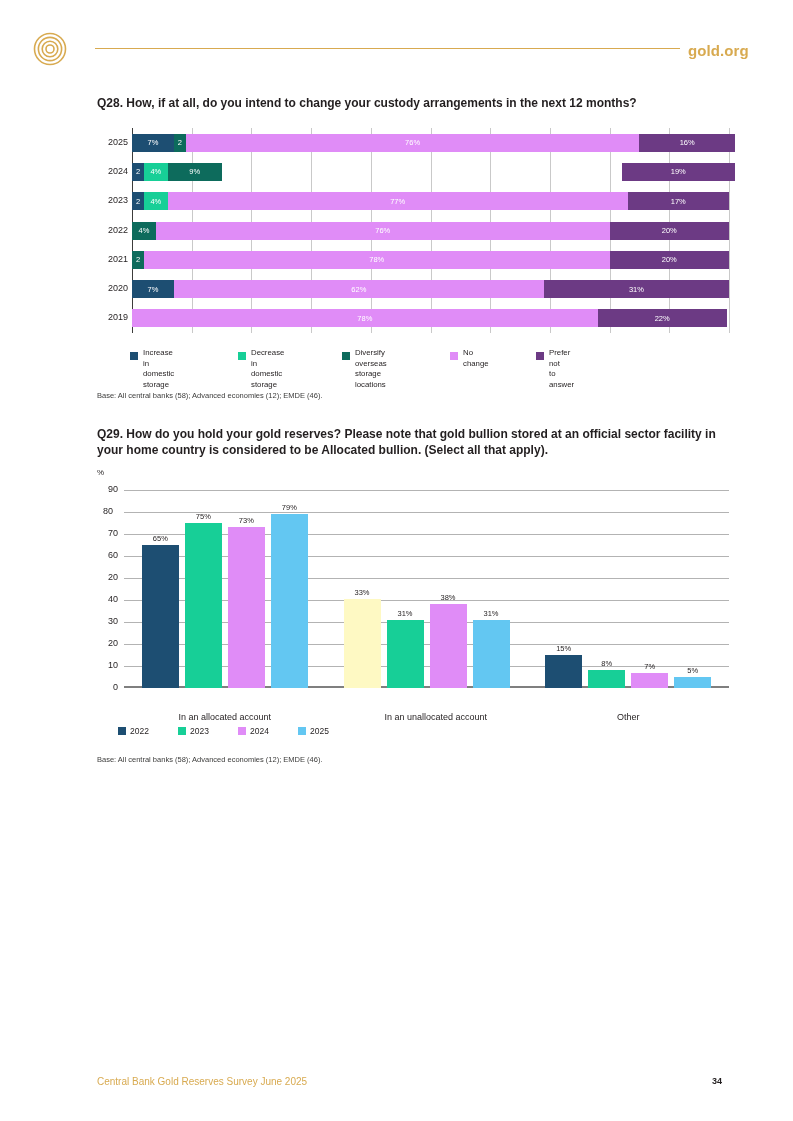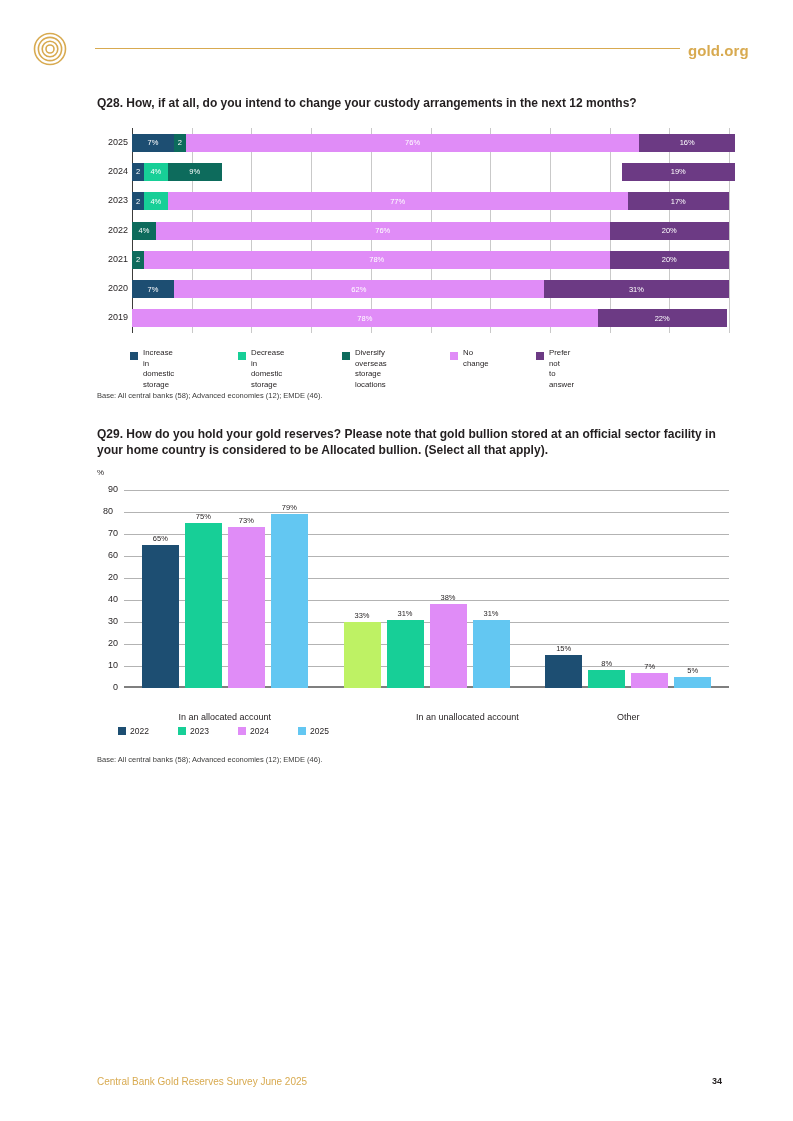--- a/index.html
+++ b/index.html
@@ -271,33 +271,33 @@
       <div class="q29-bar" style="left: 60.8333px; height: 165px; background: rgb(23, 207, 151);">
         <span class="q29-bar-label">75%</span>
       </div>
       <div class="q29-bar" style="left: 103.833px; height: 160.6px; background: rgb(224, 140, 247);">
         <span class="q29-bar-label">73%</span>
       </div>
       <div class="q29-bar" style="left: 146.833px; height: 173.8px; background: rgb(99, 199, 242);">
         <span class="q29-bar-label">79%</span>
       </div>
       <div class="q29-cat" style="left: 0px; width: 201.667px;">In an allocated account</div>
-      <div class="q29-bar" style="left: 219.5px; height: 66px; background: #bef264;">
+      <div class="q29-bar" style="left: 219.5px; height: 89px; background: #fef9c3;">
         <span class="q29-bar-label">33%</span>
       </div>
       <div class="q29-bar" style="left: 262.5px; height: 68.2px; background: rgb(23, 207, 151);">
         <span class="q29-bar-label">31%</span>
       </div>
       <div class="q29-bar" style="left: 305.5px; height: 83.6px; background: rgb(224, 140, 247);">
         <span class="q29-bar-label">38%</span>
       </div>
       <div class="q29-bar" style="left: 348.5px; height: 68.2px; background: rgb(99, 199, 242);">
         <span class="q29-bar-label">31%</span>
       </div>
-      <div class="q29-cat" style="left: 193px; width: 201.667px; text-align: right;">In an unallocated account</div>
+      <div class="q29-cat" style="left: 211px; width: 201.667px;">In an unallocated account</div>
       <div class="q29-bar" style="left: 421.167px; height: 33px; background: rgb(29, 78, 114);">
         <span class="q29-bar-label">15%</span>
       </div>
       <div class="q29-bar" style="left: 464.167px; height: 17.6px; background: rgb(23, 207, 151);">
         <span class="q29-bar-label">8%</span>
       </div>
       <div class="q29-bar" style="left: 507.167px; height: 15.4px; background: rgb(224, 140, 247);">
         <span class="q29-bar-label">7%</span>
       </div>
       <div class="q29-bar" style="left: 550.167px; height: 11px; background: rgb(99, 199, 242);">

